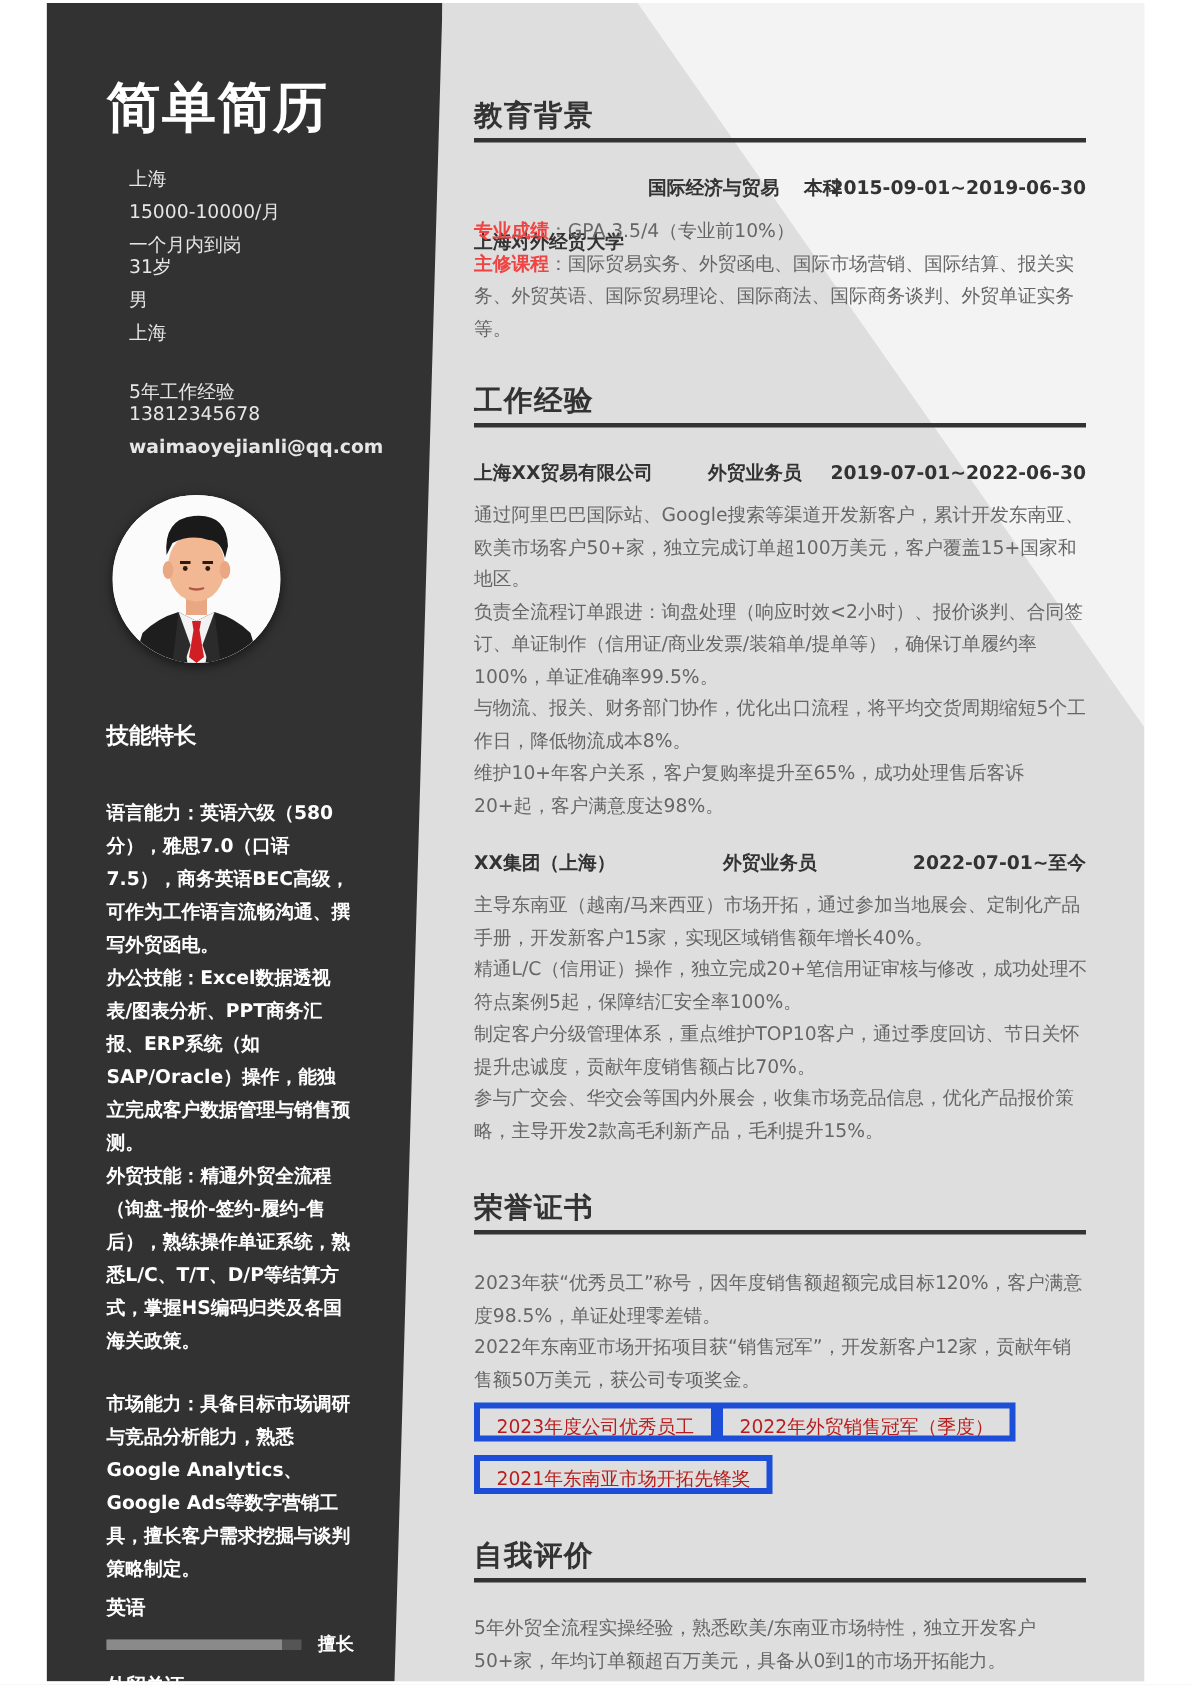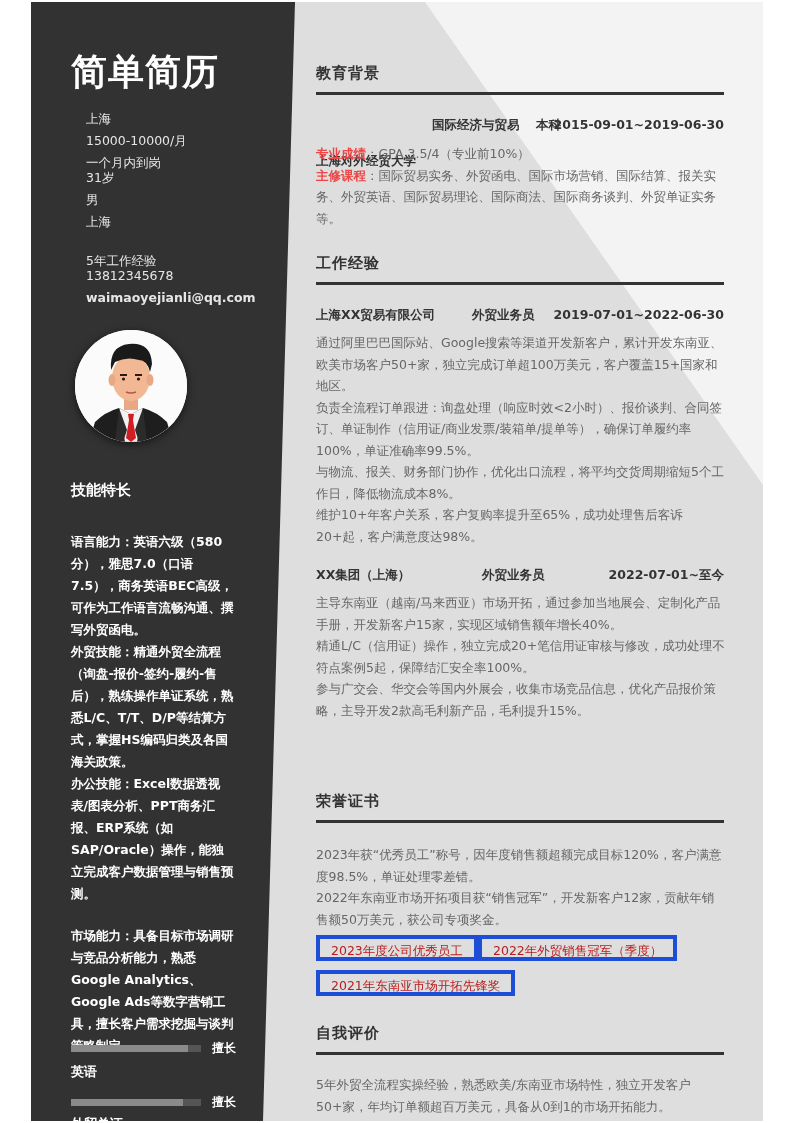--- a/index.html
+++ b/index.html
@@ -43,28 +43,28 @@
       font-size: 15px; font-weight: bold; color: #ffffff;
     }
     .skills-body {
       position: absolute; left: 40px; top: 530px; width: 164px;
       font-size: 12.5px; color: #ffffff; line-height: 22px; font-weight: bold;
     }
     .skill-para { margin-bottom: 0; }
     .skill-para.gap { margin-top: 20px; }
     .skill-label { font-weight: bold; }
 
-    .bar-row { position: absolute; left: 40px; width: 200px; height: 14px; }
+    .bar-row { position: absolute; left: 40px; width: 200px; height: 14px; margin-top: 48px; }
     .bar-track { position: absolute; left: 0; top: 4px; width: 130px; height: 7px; background: #555555; }
     .bar-fill { position: absolute; left: 0; top: 0; height: 7px; background: #8a8a8a; }
     .bar-level { position: absolute; left: 141px; top: -1px; font-size: 12px; color: #ffffff; font-weight: bold; }
     .bar-name { position: absolute; left: 40px; font-size: 13px; font-weight: bold; color: #ffffff; }
     .section-title {
       position: absolute; left: 285px;
-      font-size: 15px; font-weight: bold; color: #333333; letter-spacing: 1px;
+      font-size: 19px; font-weight: bold; color: #333333; letter-spacing: 1px;
     }
     .section-rule {
       position: absolute; left: 285px; width: 408px; height: 3px; background: #333333;
     }
     .row-head {
       position: absolute; left: 285px; width: 408px; height: 18px;
       font-size: 12.5px; font-weight: bold; color: #333333; white-space: nowrap;
     }
     .row-head span { position: absolute; top: 0; }
     .para {
@@ -132,24 +132,24 @@
   </svg>
 </div>
 
 <div class="skills-title" style="left:71px; top:481px;">技能特长</div>
 
 <div class="skills-body" style="left:71px; top:531px;">
   <div class="skill-para">
     <span class="skill-label">语言能力：</span><span>英语六级（580分），雅思7.0（口语7.5），商务英语BEC高级，可作为工作语言流畅沟通、撰写外贸函电。</span>
   </div>
   <div class="skill-para">
+    <span class="skill-label">办公技能：</span><span>Excel数据透视表/图表分析、PPT商务汇报、ERP系统（如SAP/Oracle）操作，能独立完成客户数据管理与销售预测。</span>
+  </div>
+  <div class="skill-para">
     <span class="skill-label">外贸技能：</span><span>精通外贸全流程（询盘-报价-签约-履约-售后），熟练操作单证系统，熟悉L/C、T/T、D/P等结算方式，掌握HS编码归类及各国海关政策。</span>
-  </div>
-  <div class="skill-para">
-    <span class="skill-label">办公技能：</span><span>Excel数据透视表/图表分析、PPT商务汇报、ERP系统（如SAP/Oracle）操作，能独立完成客户数据管理与销售预测。</span>
   </div>
   <div class="skill-para gap">
     <span class="skill-label">市场能力：</span><span>具备目标市场调研与竞品分析能力，熟悉Google Analytics、Google Ads等数字营销工具，擅长客户需求挖掘与谈判策略制定。</span>
   </div>
 </div>
 
 <div class="bar-row" style="left:71px; top:1041px;">
   <div class="bar-track">
     <div class="bar-fill" style="width:90%;"></div>
   </div>
@@ -192,20 +192,21 @@
 </div>
 
 <div class="row-head" style="left:316px; top:567px;">
   <span style="left:0;">XX集团（上海）</span>
   <span style="left:166px;">外贸业务员</span>
   <span style="right:0;">2022-07-01~至今</span>
 </div>
 <div class="para" style="left:316px; top:592px;">
   <div>主导东南亚（越南/马来西亚）市场开拓，通过参加当地展会、定制化产品手册，开发新客户15家，实现区域销售额年增长40%。</div>
   <div>精通L/C（信用证）操作，独立完成20+笔信用证审核与修改，成功处理不符点案例5起，保障结汇安全率100%。</div>
+  <div>制定客户分级管理体系，重点维护TOP10客户，通过季度回访、节日关怀提升忠诚度，贡献年度销售额占比70%。</div>
   <div>参与广交会、华交会等国内外展会，收集市场竞品信息，优化产品报价策略，主导开发2款高毛利新产品，毛利提升15%。</div>
 </div>
 
 <div class="section-title" style="left:316px; top:792px;">荣誉证书</div>
 <div class="section-rule" style="left:316px; top:820px;"></div>
 <div class="para" style="left:316px; top:844px;">
   <div>2023年获“优秀员工”称号，因年度销售额超额完成目标120%，客户满意度98.5%，单证处理零差错。</div>
   <div>2022年东南亚市场开拓项目获“销售冠军”，开发新客户12家，贡献年销售额50万美元，获公司专项奖金。</div>
 </div>
 <div class="tags" style="left:316px; top:935px;">

